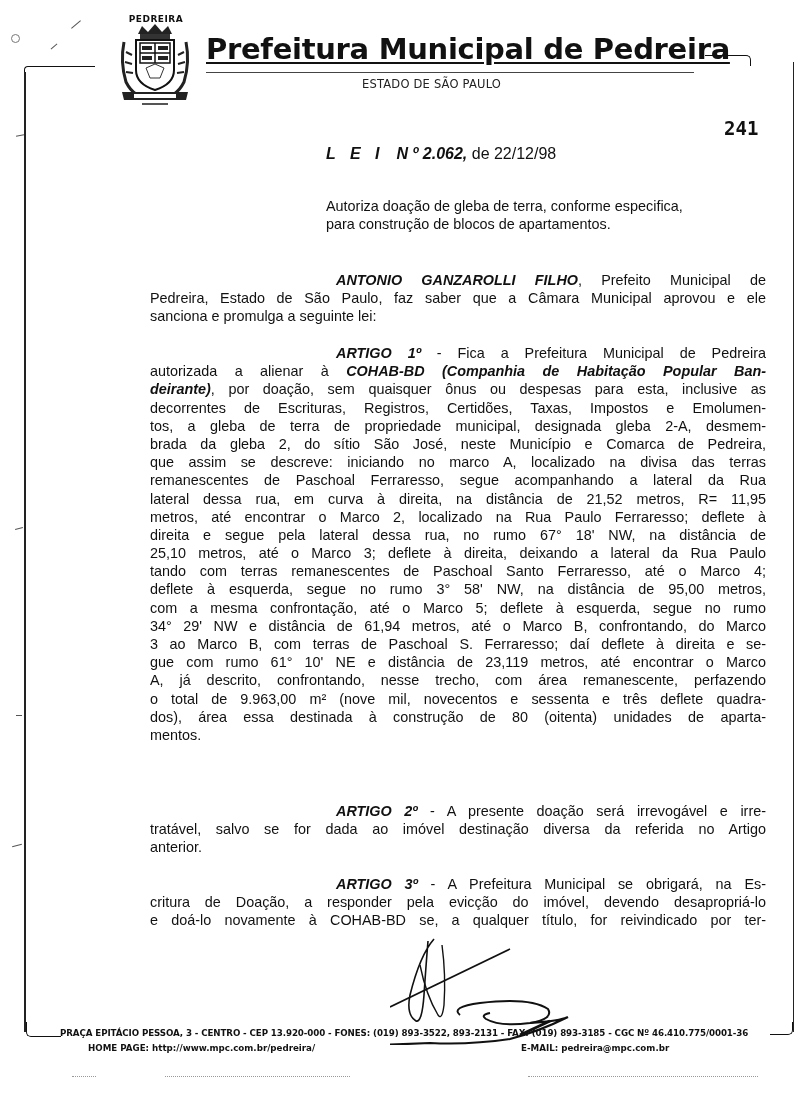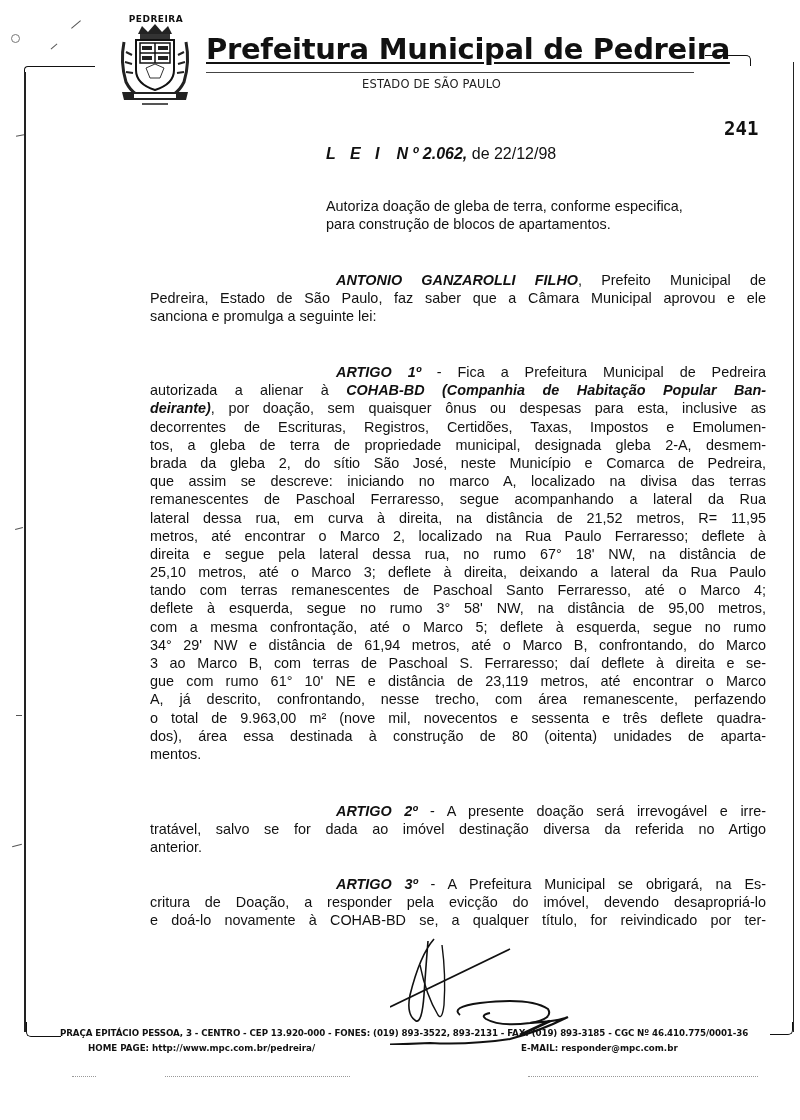--- a/index.html
+++ b/index.html
@@ -128,21 +128,21 @@
     }
     .para .line.last {
       text-align-last: left;
     }
     .para .line.indent {
       padding-left: 186px;
     }
     .bi { font-weight: bold; font-style: italic; }
 
     .p-preamble { top: 271px; }
-    .p-art1 { top: 363px; }
+    .p-art1 { top: 344px; }
     .p-art2 { top: 802px; }
     .p-art3 { top: 875px; }
 
     
     .footer-line1 {
       left: 60px; top: 1028px;
       font-family: "DejaVu Sans", sans-serif;
       font-weight: bold;
       font-size: 8.7px;
       white-space: nowrap;
@@ -278,17 +278,17 @@
   <path d="M44 4 Q30 20 20 60 Q16 80 26 86 Q32 88 34 60 Q36 30 38 6" fill="none" stroke="#111" stroke-width="1.6"></path>
   <path d="M30 30 Q36 60 48 80 Q52 86 54 70 Q56 40 52 10" fill="none" stroke="#111" stroke-width="1.4"></path>
   <path d="M0 72 L120 14" fill="none" stroke="#111" stroke-width="1.6"></path>
   <path d="M70 80 Q60 72 90 68 Q140 62 158 74 Q164 84 140 88 Q110 92 96 84 Q90 80 100 78" fill="none" stroke="#111" stroke-width="2"></path>
   <path d="M140 88 Q170 86 178 82 Q150 96 120 104 Q80 110 40 108 L -10 110" fill="none" stroke="#111" stroke-width="2.2"></path>
   <path d="M130 100 L160 86" stroke="#111" stroke-width="3"></path>
 </svg>
 
 <div class="abs footer-line1">PRAÇA EPITÁCIO PESSOA, 3 - CENTRO - CEP 13.920-000 - FONES: (019) 893-3522, 893-2131 - FAX: (019) 893-3185 - CGC Nº 46.410.775/0001-36</div>
 <div class="abs footer-line2">HOME PAGE: http://www.mpc.com.br/pedreira/</div>
-<div class="abs footer-email">E-MAIL: responder@mpc.com.br</div>
+<div class="abs footer-email">E-MAIL: pedreira@mpc.com.br</div>
 
 <div class="abs dotted-rule" style="left:72px;top:1076px;width:24px;"></div>
 <div class="abs dotted-rule" style="left:165px;top:1076px;width:185px;"></div>
 <div class="abs dotted-rule" style="left:528px;top:1076px;width:230px;"></div>
 
 </body></html>

